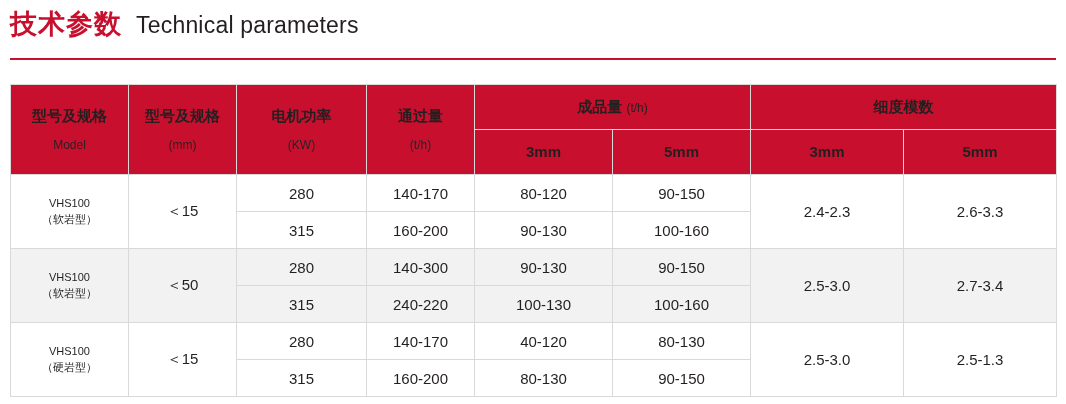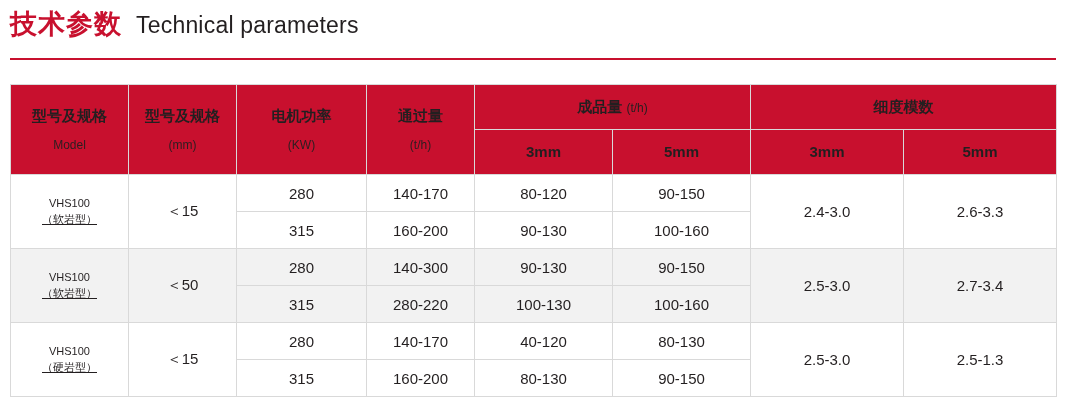--- a/index.html
+++ b/index.html
@@ -95,21 +95,21 @@
   .h-top  { height: 44px; }
   .h-bot  { height: 44px; }
 
   
   tbody td { height: 36px; }
   tbody tr.shaded td { background: #f2f2f2; }
   tbody td.model {
     font-size: 11px;
     line-height: 1.45;
   }
-  tbody td.model .l2 { display: block; text-decoration: underline; }
+  tbody td.model .l2 { display: block; }
   .sep-strong { border-top: 1px solid #d9d9d9 !important; }
 </style>
 </head>
 <body>
 
 <div class="page">
 
   <div class="title-row">
     <span class="title-cn">技术参数</span>
     <span class="title-en">Technical parameters</span>
@@ -166,21 +166,21 @@
         <tr>
           <td class="model" rowspan="2">
             <span>VHS100</span>
             <span class="l2">（软岩型）</span>
           </td>
           <td rowspan="2">＜15</td>
           <td>280</td>
           <td>140-170</td>
           <td>80-120</td>
           <td>90-150</td>
-          <td rowspan="2">2.4-3.0</td>
+          <td rowspan="2">2.4-2.3</td>
           <td rowspan="2">2.6-3.3</td>
         </tr>
         <tr>
           <td>315</td>
           <td>160-200</td>
           <td>90-130</td>
           <td>100-160</td>
         </tr>
 
         <tr class="shaded">
@@ -191,21 +191,21 @@
           <td class="sep-strong" rowspan="2">＜50</td>
           <td class="sep-strong">280</td>
           <td class="sep-strong">140-300</td>
           <td class="sep-strong">90-130</td>
           <td class="sep-strong">90-150</td>
           <td class="sep-strong" rowspan="2">2.5-3.0</td>
           <td class="sep-strong" rowspan="2">2.7-3.4</td>
         </tr>
         <tr class="shaded">
           <td>315</td>
-          <td>280-220</td>
+          <td>240-220</td>
           <td>100-130</td>
           <td>100-160</td>
         </tr>
 
         <tr>
           <td class="model" rowspan="2">
             <span>VHS100</span>
             <span class="l2">（硬岩型）</span>
           </td>
           <td rowspan="2">＜15</td>

